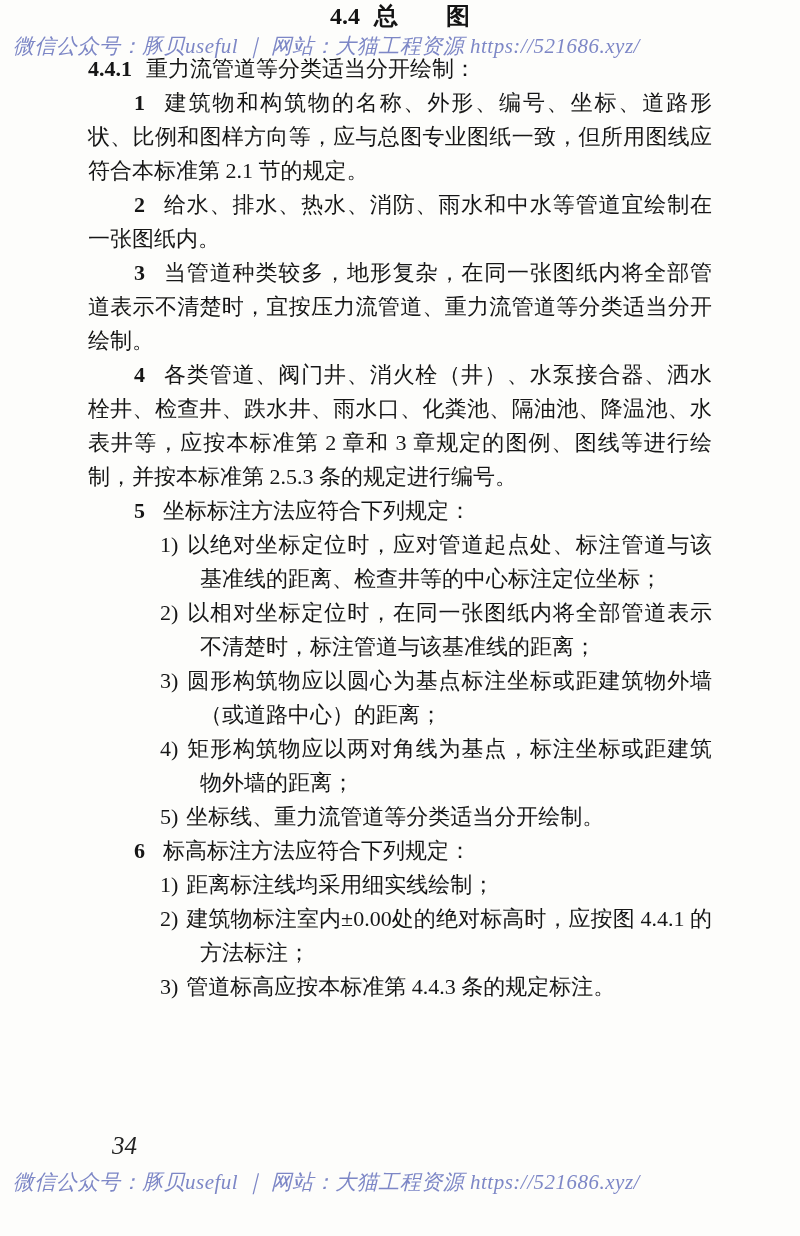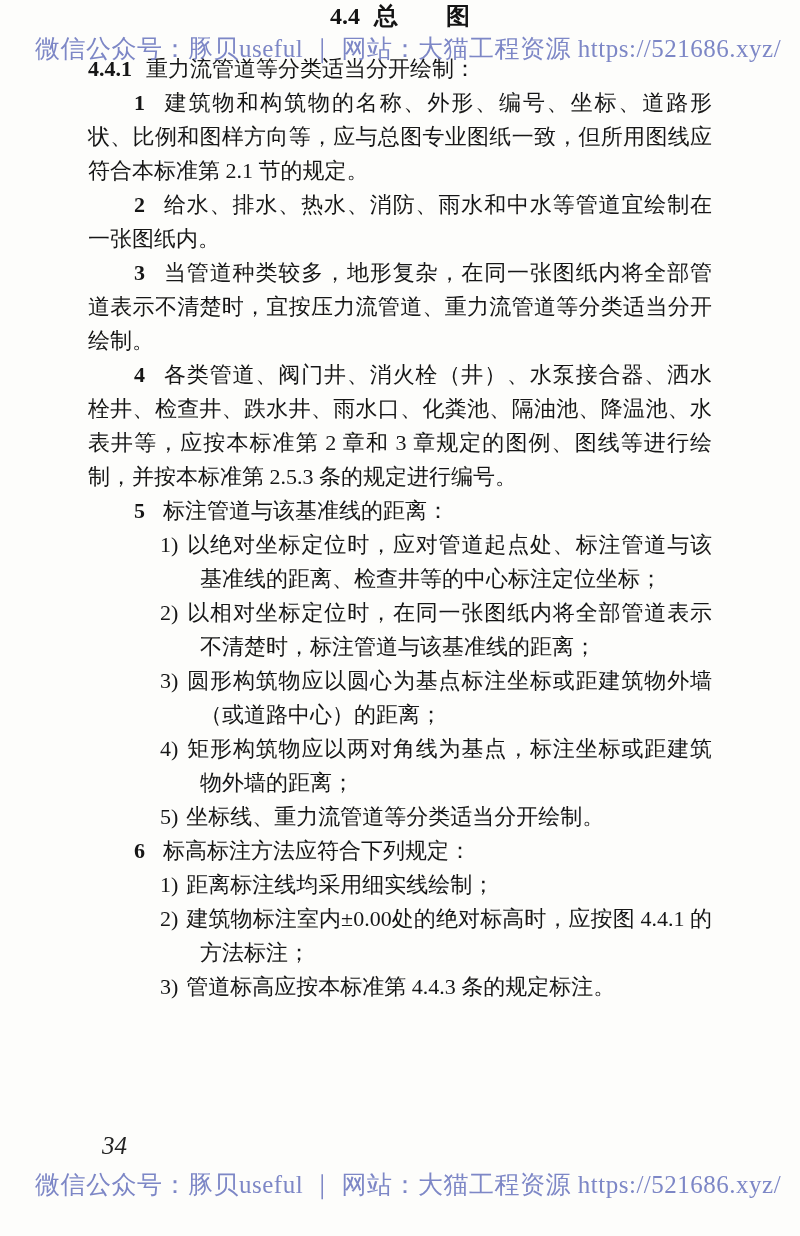--- a/index.html
+++ b/index.html
@@ -11,25 +11,26 @@
     position: relative;
     width: 800px;
     height: 1236px;
     margin: 0 auto;
     background: #fdfdfb;
     overflow: hidden;
     font-family: "Liberation Serif", "DejaVu Serif", serif;
   }
   .watermark {
     position: absolute;
-    left: 35px;
+    left: 13px;
     right: 20px;
-    font-size: 25px;
+    font-size: 21px;
     white-space: nowrap;
     letter-spacing: 0.5px;
+    font-style: italic;
   }
   .wm-top { top: 32px; }
   .wm-bottom { top: 1168px; }
 
   .title {
     margin: 0;
     text-align: center;
     font-size: 24px;
     font-weight: bold;
     color: #141414;
@@ -46,21 +47,21 @@
   p.para { margin: 0; }
   p.clause { text-indent: 0; }
   p.clause .num { font-weight: bold; margin-right: 14px; }
   p.item { text-indent: 46px; }
   p.item .num { font-weight: bold; margin-right: 18px; }
   p.subitem { padding-left: 112px; text-indent: -40px; }
   p.subitem .num { margin-right: 8px; }
 
   .pagenum {
     position: absolute;
-    left: 102px;
+    left: 112px;
     top: 1132px;
     font-style: italic;
     font-size: 25px;
     color: #222222;
   }
 </style>
 </head>
 <body>
 
 <div class="sheet">
@@ -72,21 +73,21 @@
   <h1 class="title">
     <span class="sec">4.4</span><span>总　　图</span>
   </h1>
 
   <div class="doc-body" id="doc-body">
       <p class="para clause"><span class="num">4.4.1</span><span>重力流管道等分类适当分开绘制：</span></p>
       <p class="para item"><span class="num">1</span><span>建筑物和构筑物的名称、外形、编号、坐标、道路形状、比例和图样方向等，应与总图专业图纸一致，但所用图线应符合本标准第 2.1 节的规定。</span></p>
       <p class="para item"><span class="num">2</span><span>给水、排水、热水、消防、雨水和中水等管道宜绘制在一张图纸内。</span></p>
       <p class="para item"><span class="num">3</span><span>当管道种类较多，地形复杂，在同一张图纸内将全部管道表示不清楚时，宜按压力流管道、重力流管道等分类适当分开绘制。</span></p>
       <p class="para item"><span class="num">4</span><span>各类管道、阀门井、消火栓（井）、水泵接合器、洒水栓井、检查井、跌水井、雨水口、化粪池、隔油池、降温池、水表井等，应按本标准第 2 章和 3 章规定的图例、图线等进行绘制，并按本标准第 2.5.3 条的规定进行编号。</span></p>
-      <p class="para item"><span class="num">5</span><span>标注管道与该基准线的距离：</span></p>
+      <p class="para item"><span class="num">5</span><span>坐标标注方法应符合下列规定：</span></p>
       <p class="para subitem"><span class="num">1)</span><span>以绝对坐标定位时，应对管道起点处、标注管道与该基准线的距离、检查井等的中心标注定位坐标；</span></p>
       <p class="para subitem"><span class="num">2)</span><span>以相对坐标定位时，在同一张图纸内将全部管道表示不清楚时，标注管道与该基准线的距离；</span></p>
       <p class="para subitem"><span class="num">3)</span><span>圆形构筑物应以圆心为基点标注坐标或距建筑物外墙（或道路中心）的距离；</span></p>
       <p class="para subitem"><span class="num">4)</span><span>矩形构筑物应以两对角线为基点，标注坐标或距建筑物外墙的距离；</span></p>
       <p class="para subitem"><span class="num">5)</span><span>坐标线、重力流管道等分类适当分开绘制。</span></p>
       <p class="para item"><span class="num">6</span><span>标高标注方法应符合下列规定：</span></p>
       <p class="para subitem"><span class="num">1)</span><span>距离标注线均采用细实线绘制；</span></p>
       <p class="para subitem"><span class="num">2)</span><span>建筑物标注室内±0.00处的绝对标高时，应按图 4.4.1 的方法标注；</span></p>
       <p class="para subitem"><span class="num">3)</span><span>管道标高应按本标准第 4.4.3 条的规定标注。</span></p>
     </div>

